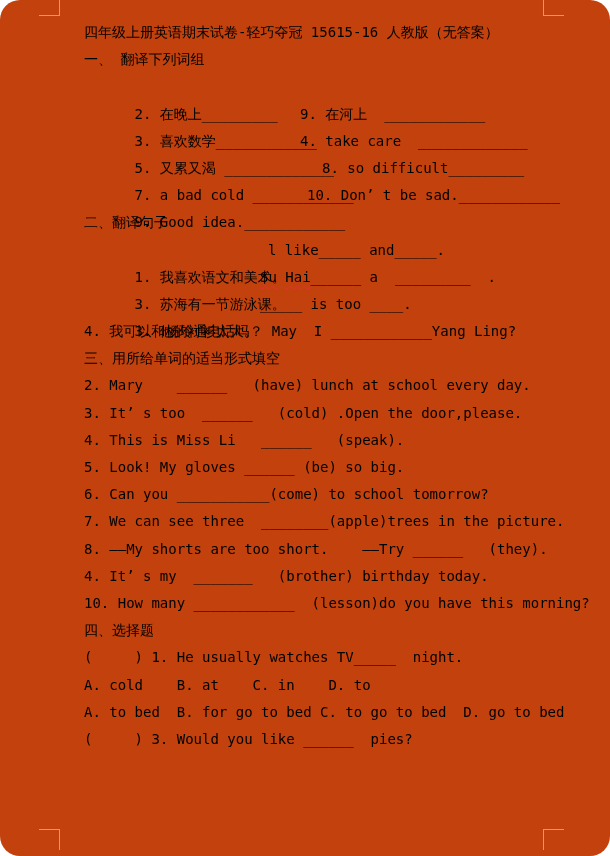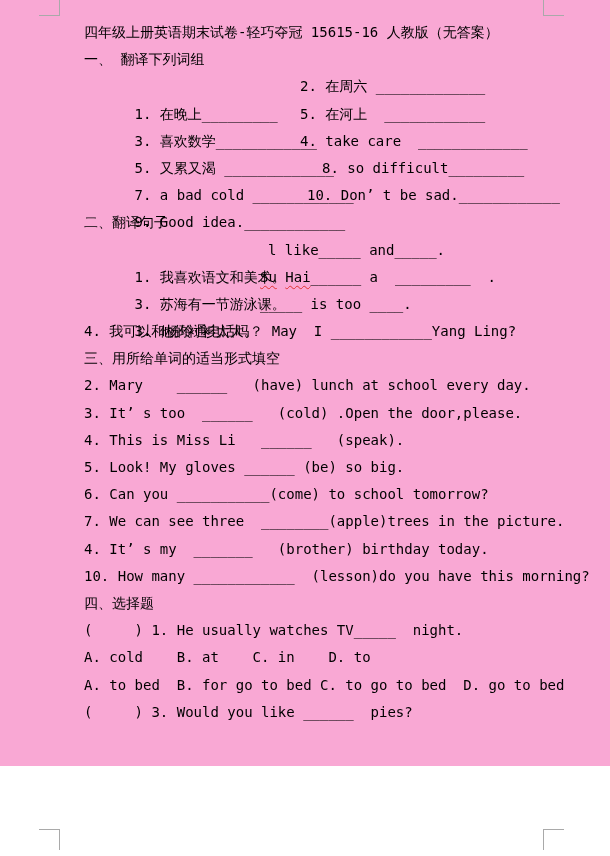--- a/index.html
+++ b/index.html
@@ -5,21 +5,21 @@
   html, body { margin: 0; padding: 0; }
   body {
     width: 610px; height: 856px;
     background: #ffffff;
     font-family: "DejaVu Sans Mono", "Liberation Mono", monospace;
     font-size: 14px;
     color: #000000;
     position: relative;
     overflow: hidden;
   }
-  .page { position: absolute; left: 0; top: 0; width: 610px; height: 766px; background: #f9a8d4; }
+  .page { position: absolute; left: 0; top: 0; width: 610px; height: 856px; background: #c2410c; border-radius: 20px; }
 
   
   .mark { position: absolute; }
   .mark.tl { left: 39px; top: 0;     width: 20px; height: 15px; border-right: 1px solid #a9a9a9; border-bottom: 1px solid #a9a9a9; }
   .mark.tr { left: 543px; top: 0;    width: 20px; height: 15px; border-left: 1px solid #a9a9a9;  border-bottom: 1px solid #a9a9a9; }
   .mark.bl { left: 39px; top: 829px; width: 20px; height: 20px; border-right: 1px solid #a9a9a9; border-top: 1px solid #a9a9a9; }
   .mark.br { left: 543px; top: 829px;width: 20px; height: 20px; border-left: 1px solid #a9a9a9;  border-top: 1px solid #a9a9a9; }
 
   .content { position: absolute; left: 84px; top: 15px; width: 470px; padding-top: 4px; }
   .ln { height: 27.2px; line-height: 27.2px; white-space: pre; position: relative; }
@@ -42,26 +42,25 @@
   <div class="mark bl"></div>
   <div class="mark br"></div>
 
   <div class="content">
 
     <div class="ln">四年级上册英语期末试卷-轻巧夺冠 15615-16 人教版（无答案）</div>
 
     <div class="ln">一、 翻译下列词组</div>
 
     <div class="ln">
-      <span>1. 在晚上_________</span>
-      <span class="c2" style="left:216px">2. 在周六 _____________</span>
+      <span>2. 在晚上_________</span>
     </div>
     <div class="ln">
       <span>3. 喜欢数学____________</span>
-      <span class="c2" style="left:216px">5. 在河上  ____________</span>
+      <span class="c2" style="left:216px">9. 在河上  ____________</span>
     </div>
     <div class="ln">
       <span>5. 又累又渴 _____________</span>
       <span class="c2" style="left:216px">4. take care  _____________</span>
     </div>
     <div class="ln">
       <span>7. a bad cold ____________</span>
       <span class="c2" style="left:238px">8. so difficult_________</span>
     </div>
     <div class="ln">
@@ -86,20 +85,21 @@
     <div class="ln">4. 我可以和杨玲通电话吗？ May  I ____________Yang Ling?</div>
 
     <div class="ln">三、用所给单词的适当形式填空</div>
 
     <div class="ln">2. Mary    ______   (have) lunch at school every day.</div>
     <div class="ln">3. It’ s too  ______   (cold) .Open the door,please.</div>
     <div class="ln">4. This is Miss Li   ______   (speak).</div>
     <div class="ln">5. Look! My gloves ______ (be) so big.</div>
     <div class="ln">6. Can you ___________(come) to school tomorrow?</div>
     <div class="ln">7. We can see three  ________(apple)trees in the picture.</div>
+    <div class="ln">8. ——My shorts are too short.    ——Try ______   (they).</div>
     <div class="ln">4. It’ s my  _______   (brother) birthday today.</div>
     <div class="ln">10. How many ____________  (lesson)do you have this morning?</div>
 
     <div class="ln">四、选择题</div>
 
     <div class="ln">(     ) 1. He usually watches TV_____  night.</div>
     <div class="ln">A. cold    B. at    C. in    D. to</div>
     <div class="ln">A. to bed  B. for go to bed C. to go to bed  D. go to bed</div>
     <div class="ln">(     ) 3. Would you like ______  pies?</div>
 

